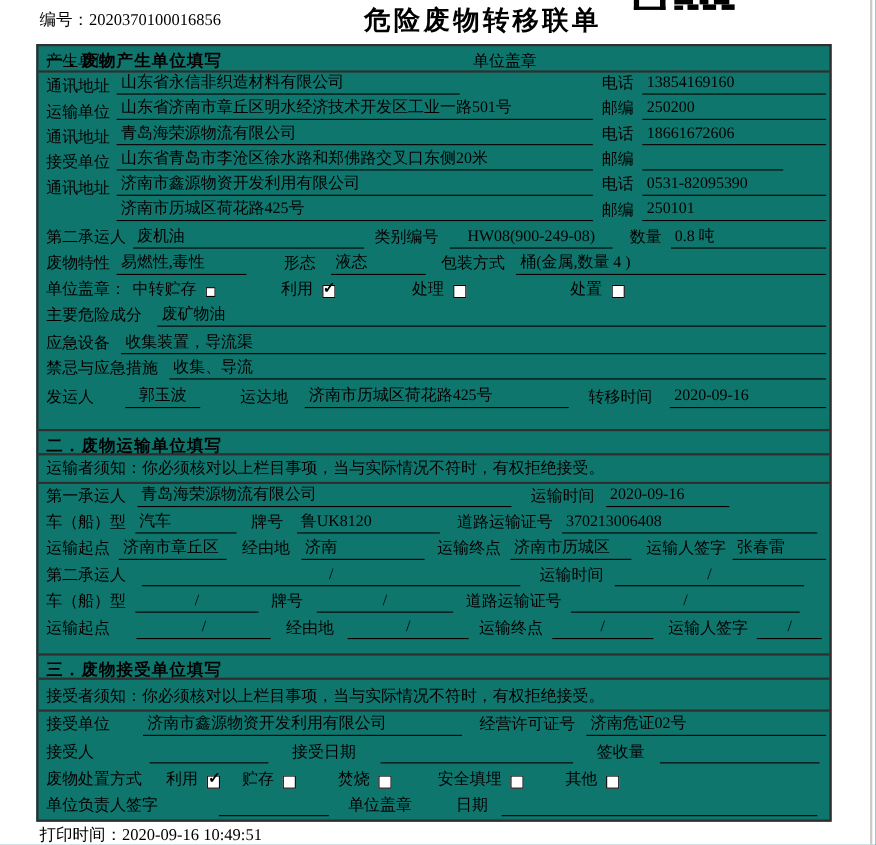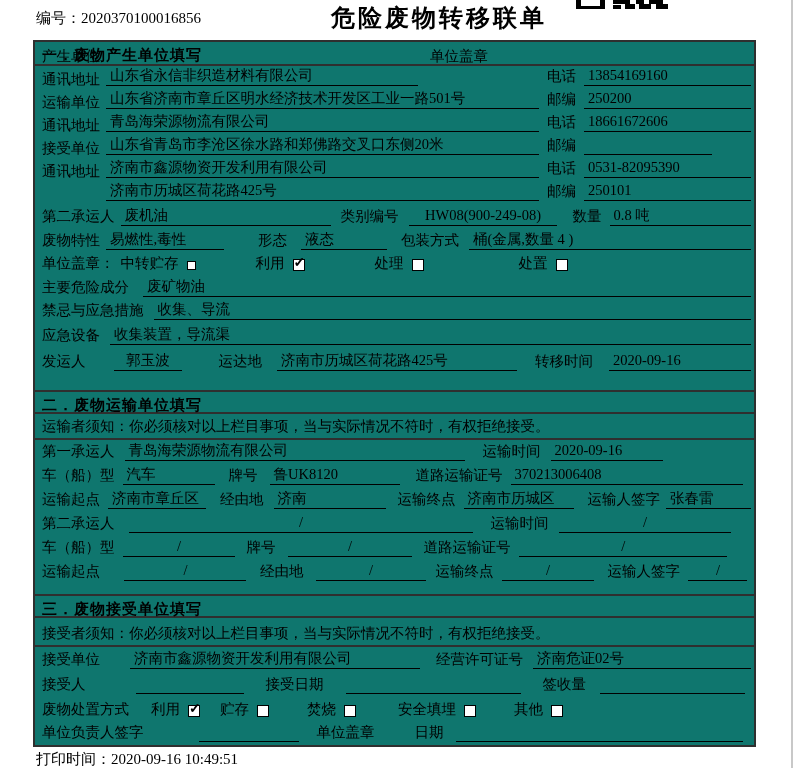--- a/index.html
+++ b/index.html
@@ -166,28 +166,28 @@
       <span class="lbl">处置</span>
       <span class="cb" data-checked="false"></span>
     </span>
   </div>
 
   <div class="row" style="height:24px">
     <span class="lbl">主要危险成分</span>
     <span class="val fx" style="margin-left:14px">废矿物油</span>
   </div>
 
+  <div class="row" style="height:25px">
+    <span class="lbl">应急设备</span>
+    <span class="val fx" style="margin-left:10px">收集装置，导流渠</span>
+  </div>
+
   <div class="row" style="height:23px">
     <span class="lbl">禁忌与应急措施</span>
     <span class="val fx" style="margin-left:10px">收集、导流</span>
-  </div>
-
-  <div class="row" style="height:25px">
-    <span class="lbl">应急设备</span>
-    <span class="val fx" style="margin-left:10px">收集装置，导流渠</span>
   </div>
 
   <div class="row" style="height:26px">
     <span class="lbl">发运人</span>
     <span class="val c" style="flex:0 0 68px;margin-left:28px">郭玉波</span>
     <span class="lbl" style="margin-left:37px">运达地</span>
     <span class="val" style="flex:0 0 240px;margin-left:15px">济南市历城区荷花路425号</span>
     <span class="lbl" style="margin-left:18px">转移时间</span>
     <span class="val fx" style="margin-left:16px">2020-09-16</span>
   </div>

